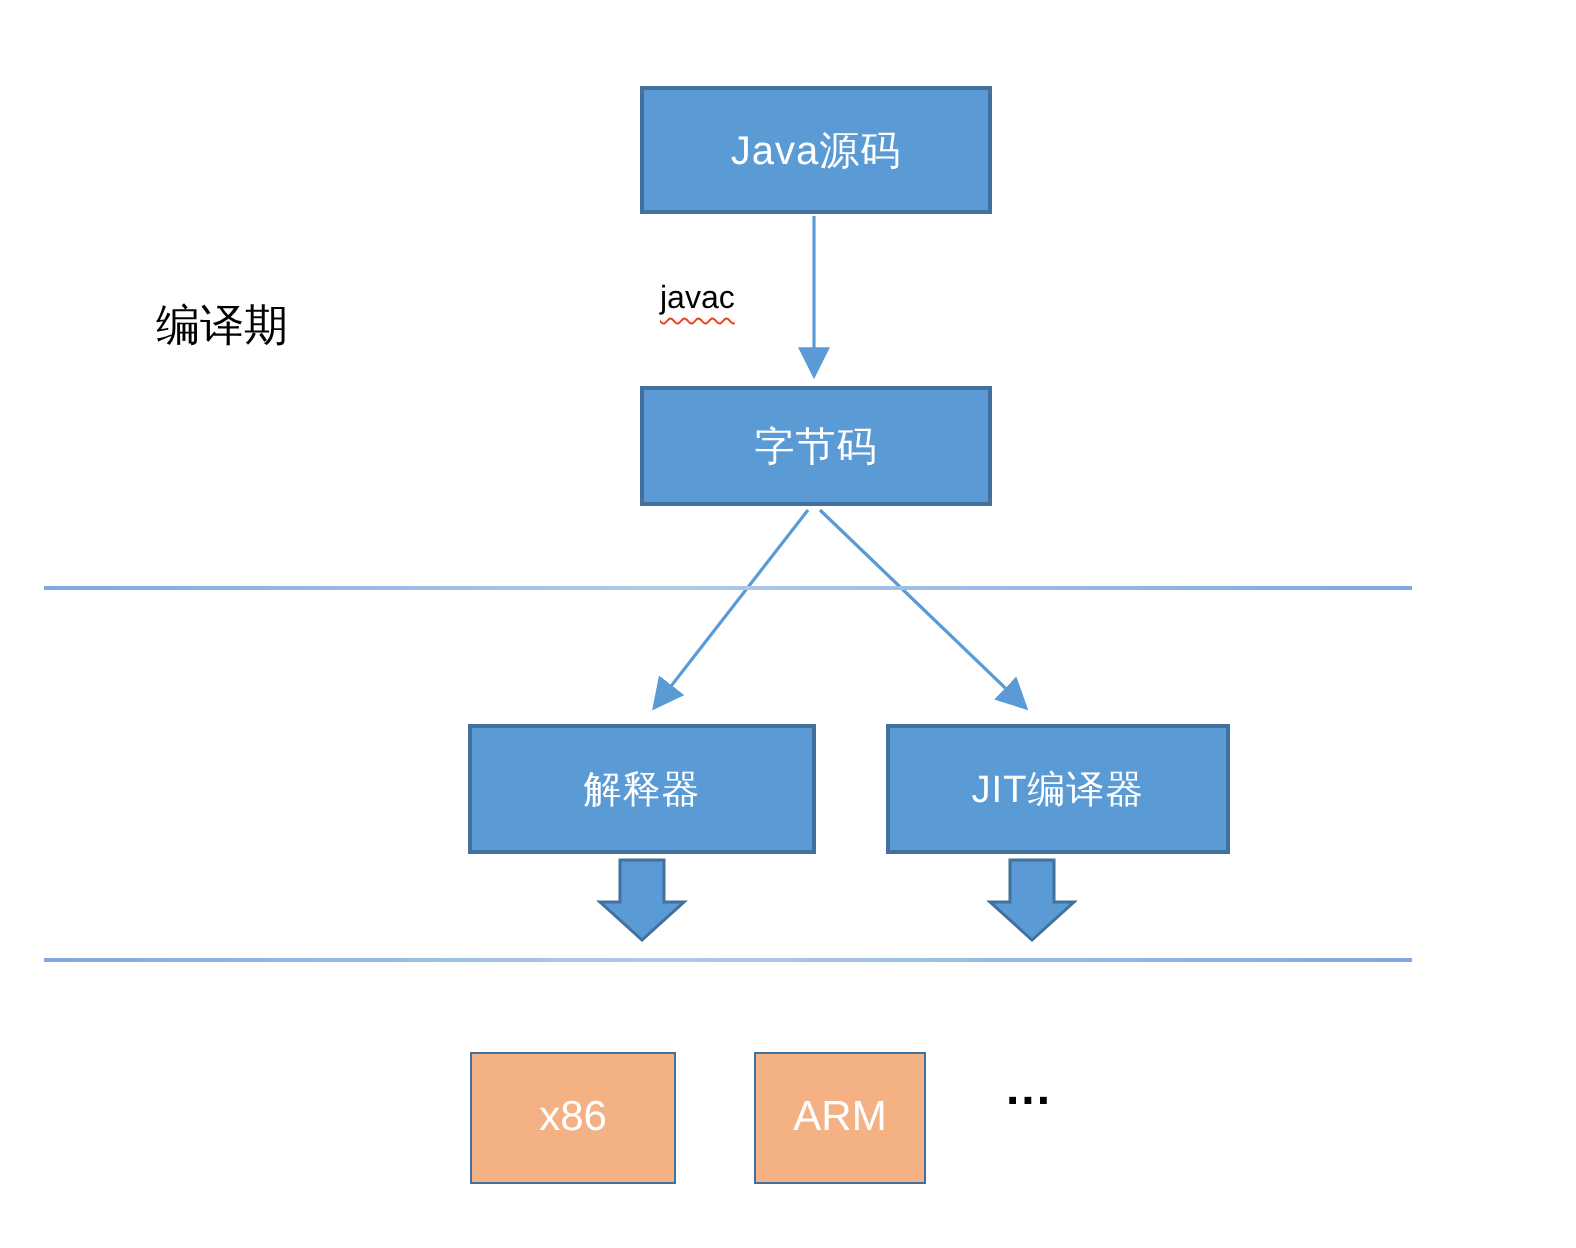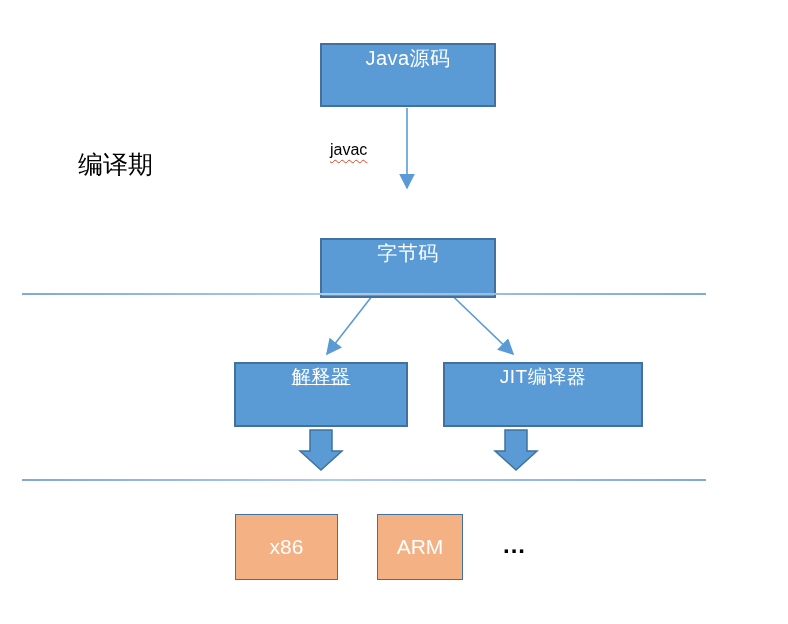--- a/index.html
+++ b/index.html
@@ -22,38 +22,40 @@
     height: 624px;
     background: #ffffff;
     overflow: hidden;
   }
   .node {
     position: absolute;
     background: var(--node-fill);
     border: 2px solid var(--node-border);
     color: var(--text-light);
     display: flex;
+    align-items: center;
     justify-content: center;
     font-size: 20px;
     letter-spacing: 0.5px;
   }
   .arch-node {
     position: absolute;
     background: var(--arch-fill);
     border: 1.5px solid var(--arch-border);
     color: var(--text-light);
     display: flex;
     align-items: center;
     justify-content: center;
     font-size: 21px;
+    margin-top: 12px;
   }
   .phase-label {
     position: absolute;
     color: var(--text-dark);
-    font-size: 25px;
+    font-size: 22px;
   }
   .edge-label {
     position: absolute;
     color: var(--text-dark);
     font-size: 16px;
     text-decoration: underline wavy var(--squiggle);
     text-decoration-thickness: 1px;
     text-underline-offset: 4px;
   }
   .more-label {
@@ -99,31 +101,31 @@
   </svg>
 
   <div class="phase-label" style="left:78px; top:148px;">编译期</div>
 
   <div class="edge-label" style="left:330px; top:141px;">javac</div>
 
   <div class="node" style="left:320px; top:43px; width:176px; height:64px;">
     <span>Java源码</span>
   </div>
 
-  <div class="node" style="left:320px; top:193px; width:176px; height:60px;margin-top:45px;">
+  <div class="node" style="left:320px; top:193px; width:176px; height:60px;">
     <span>字节码</span>
   </div>
 
   <div class="divider" style="left:22px; top:293px; width:684px;"></div>
 
-  <div class="node" style="left:234px; top:362px; width:174px; height:65px; font-size:19px;text-decoration:underline;">
+  <div class="node" style="left:234px; top:362px; width:174px; height:65px; font-size:19px;">
     <span>解释器</span>
   </div>
 
-  <div class="node" style="left:443px; top:362px; width:200px; height:65px; font-size:19px;">
+  <div class="node" style="left:443px; top:362px; width:172px; height:65px; font-size:19px;">
     <span>JIT编译器</span>
   </div>
 
   <div class="divider" style="left:22px; top:479px; width:684px;"></div>
 
   <div class="arch-node" style="left:235px; top:514px; width:103px; height:66px;">
     <span>x86</span>
   </div>
 
   <div class="arch-node" style="left:377px; top:514px; width:86px; height:66px;">

